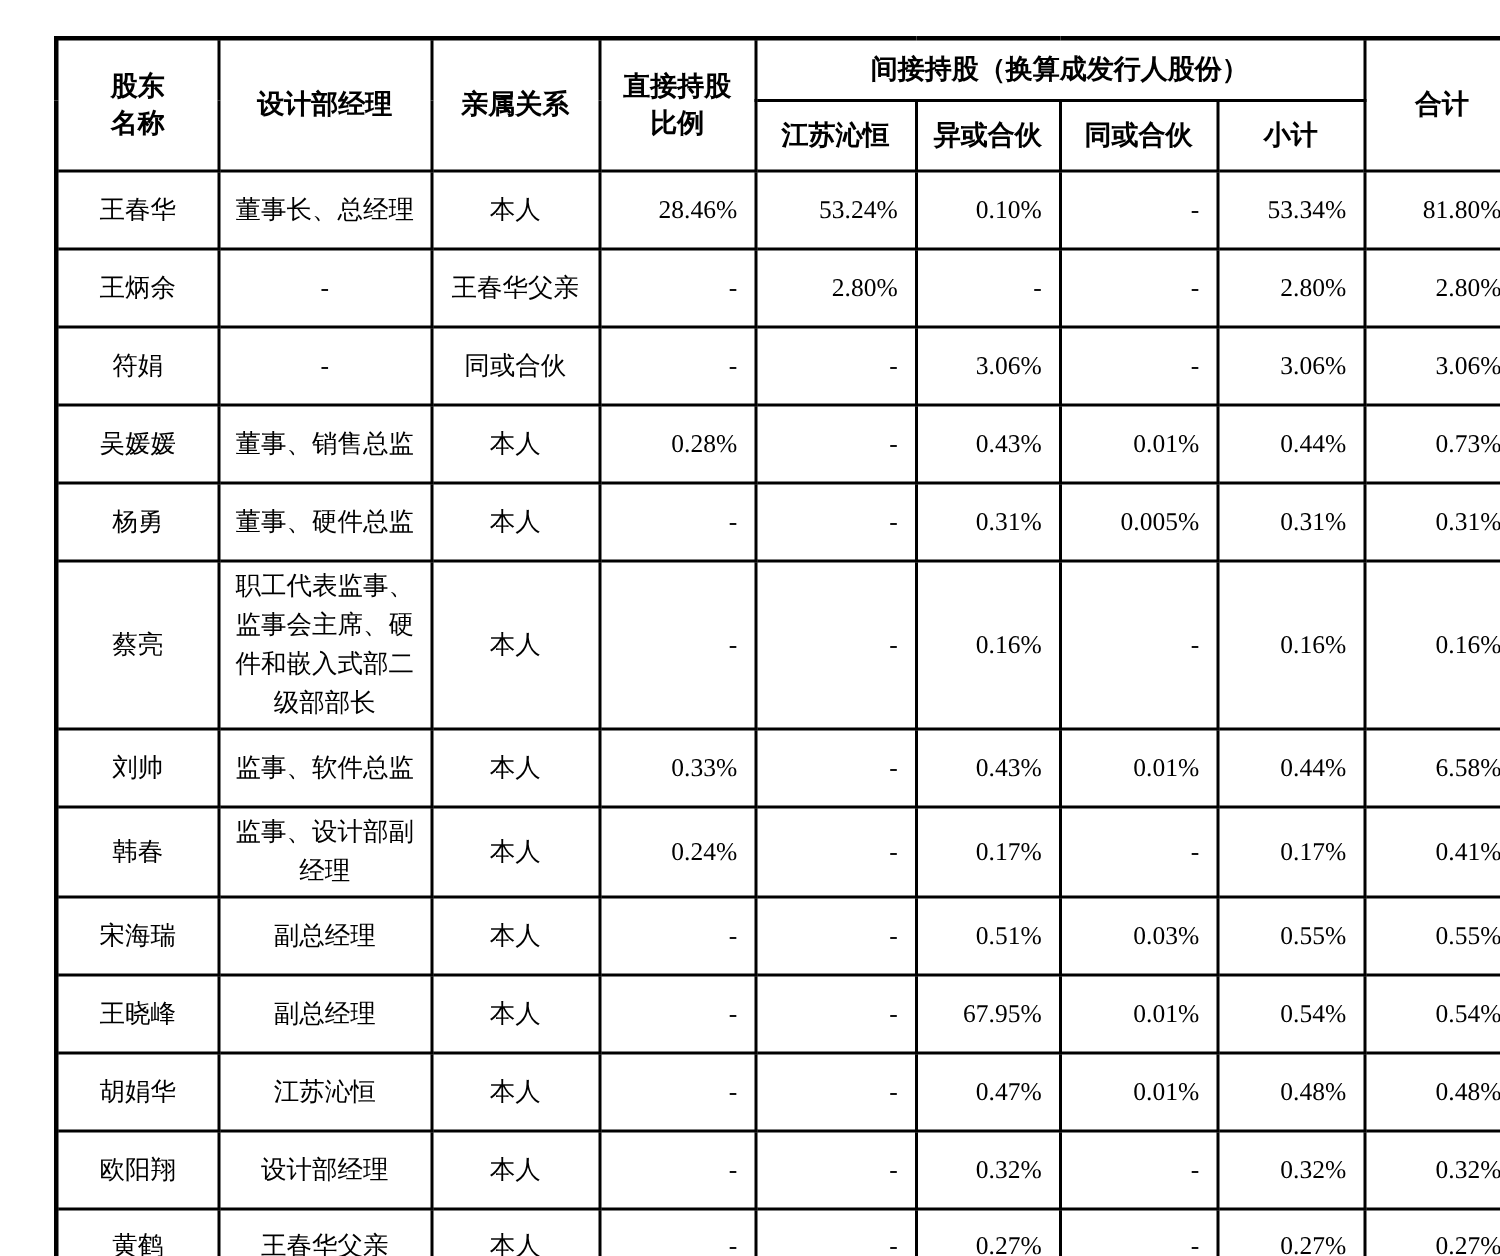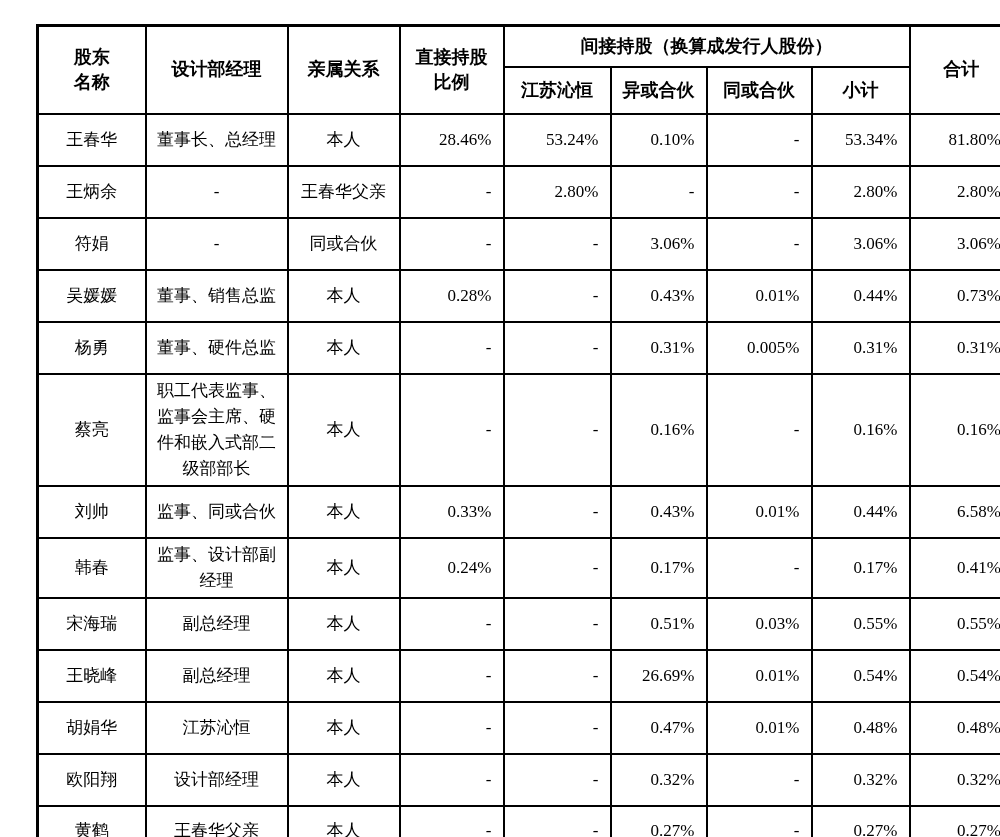--- a/index.html
+++ b/index.html
@@ -136,21 +136,21 @@
           <td class="c-center">本人</td>
           <td class="c-num">-</td>
           <td class="c-num">-</td>
           <td class="c-num">0.16%</td>
           <td class="c-num">-</td>
           <td class="c-num">0.16%</td>
           <td class="c-num">0.16%</td>
         </tr>
         <tr>
           <td class="c-center">刘帅</td>
-          <td class="c-center">监事、同或合伙</td>
+          <td class="c-center">监事、软件总监</td>
           <td class="c-center">本人</td>
           <td class="c-num">0.33%</td>
           <td class="c-num">-</td>
           <td class="c-num">0.43%</td>
           <td class="c-num">0.01%</td>
           <td class="c-num">0.44%</td>
           <td class="c-num">6.58%</td>
         </tr>
         <tr>
           <td class="c-center">韩春</td>
@@ -173,21 +173,21 @@
           <td class="c-num">0.03%</td>
           <td class="c-num">0.55%</td>
           <td class="c-num">0.55%</td>
         </tr>
         <tr>
           <td class="c-center">王晓峰</td>
           <td class="c-center">副总经理</td>
           <td class="c-center">本人</td>
           <td class="c-num">-</td>
           <td class="c-num">-</td>
-          <td class="c-num">26.69%</td>
+          <td class="c-num">67.95%</td>
           <td class="c-num">0.01%</td>
           <td class="c-num">0.54%</td>
           <td class="c-num">0.54%</td>
         </tr>
         <tr>
           <td class="c-center">胡娟华</td>
           <td class="c-center">江苏沁恒</td>
           <td class="c-center">本人</td>
           <td class="c-num">-</td>
           <td class="c-num">-</td>

